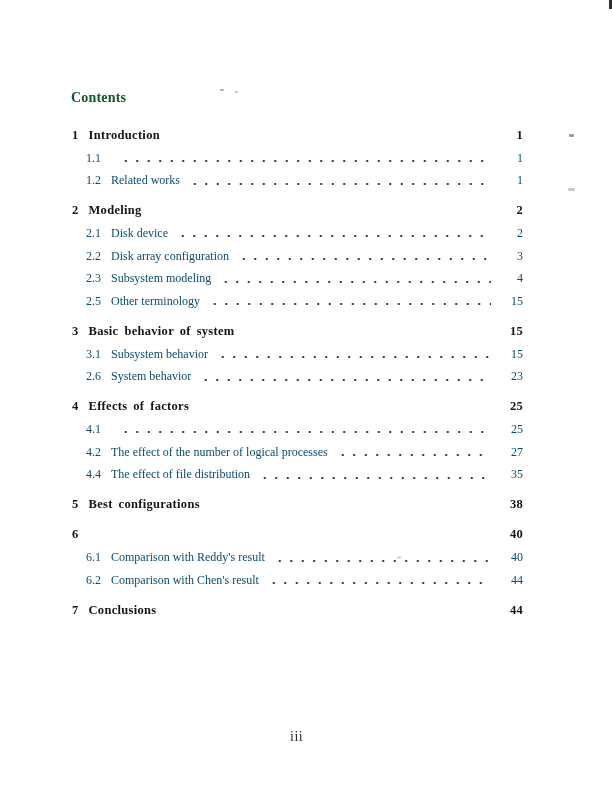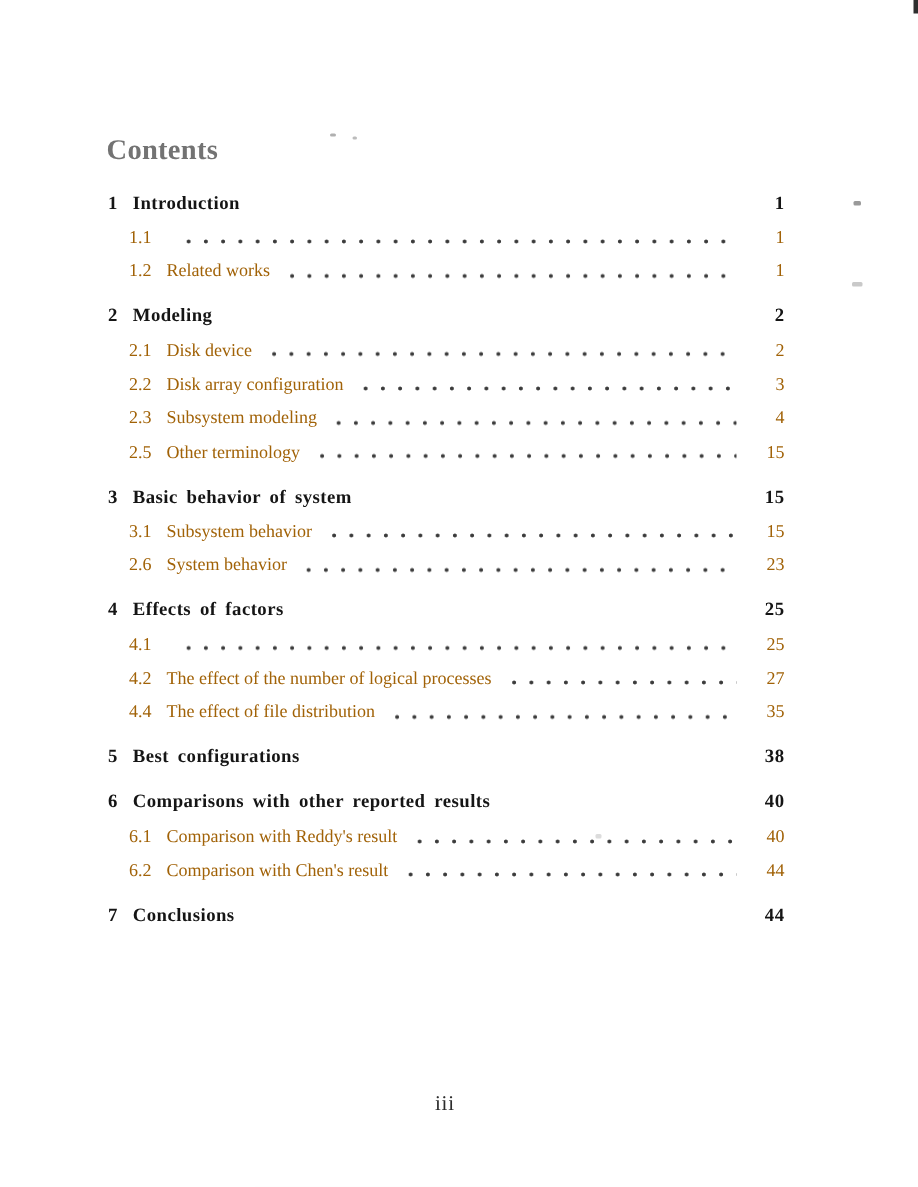--- a/index.html
+++ b/index.html
@@ -6,29 +6,29 @@
   html, body { width: 612px; height: 791px; background: #fdfdfd; }
   .page {
     position: relative; width: 612px; height: 791px;
     background: #ffffff; overflow: hidden;
     font-family: "Liberation Serif", "DejaVu Serif", serif;
     color: #1d1d1d;
   }
 
   .heading {
     position: absolute; left: 71px; top: 90px;
-    font-size: 19px; font-weight: 700; letter-spacing: 0.2px; color: #737373;
+    font-size: 14px; font-weight: 700; letter-spacing: 0.2px; color: #14532d;
   }
 
   .toc { position: absolute; left: 72px; top: 124px; width: 451px; }
   .row { display: flex; align-items: center; height: 22.7px; font-size: 12px; white-space: nowrap; }
   .row.head { font-weight: 700; font-size: 12.5px; letter-spacing: 0.3px; word-spacing: 2.5px; color: #151515; }
   .sec + .sec { margin-top: 7.3px; }
   .head .num { flex: none; width: 16.5px; }
-  .row.item { padding-left: 14px; color: #a16207; }
+  .row.item { padding-left: 14px; color: #0c4a6e; }
   .item .num { flex: none; width: 25px; }
   .title { flex: none; }
   .lead {
     flex: 1 1 auto; align-self: stretch; margin: 0 6px 0 7px;
     background-image: radial-gradient(circle, #3c3c3c 1.05px, rgba(0,0,0,0) 1.55px);
     background-size: 11.5px 6px; background-repeat: repeat-x;
     background-position: 2px calc(50% + 3px);
   }
   .head .lead { background: none; }
   .pg { flex: none; width: 26px; text-align: right; }
@@ -158,21 +158,20 @@
         <div class="row head">
           <span class="num">5</span>
           <span class="title">Best configurations</span>
           <span class="lead"></span>
           <span class="pg">38</span>
         </div>
       </div>
       <div class="sec">
         <div class="row head">
           <span class="num">6</span>
-          <span class="title">Comparisons with other reported results</span>
           <span class="lead"></span>
           <span class="pg">40</span>
         </div>
         <div class="row item">
           <span class="num">6.1</span>
           <span class="title">Comparison with Reddy's result</span>
           <span class="lead"></span>
           <span class="pg">40</span>
         </div>
         <div class="row item">

